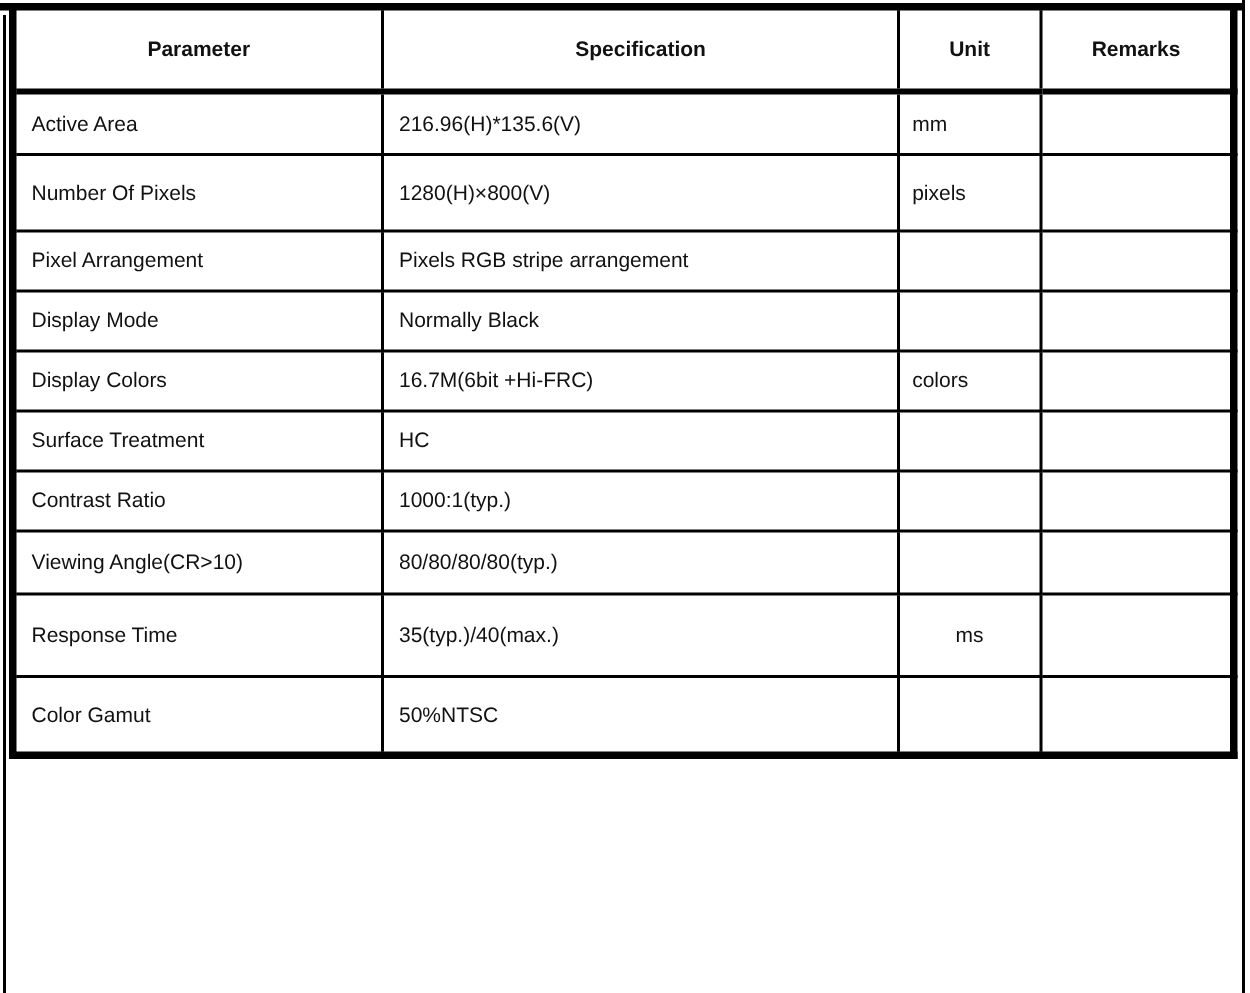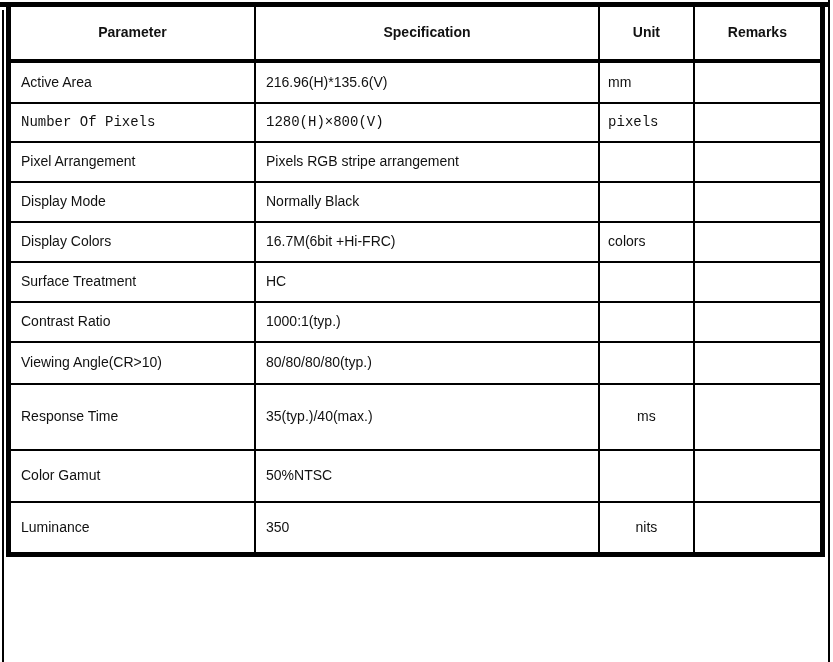--- a/index.html
+++ b/index.html
@@ -52,23 +52,23 @@
     border-bottom: 4px solid #000000;
   }
   td.c-param { padding-left: 10px; text-align: left; }
   td.c-spec  { padding-left: 10px; text-align: left; }
   td.c-unit-left   { padding-left: 8px; text-align: left; }
   td.c-unit-center { text-align: center; }
   td.c-remarks { }
   td.v-top { vertical-align: top; padding-top: 5px; }
 
   tr.h42 { height: 42px; }
-  tr.h39 { height: 39px; font-family: Liberation Mono, monospace; }
+  tr.h39 { height: 51px; }
   tr.h40 { height: 40px; }
-  tr.h55 { height: 66px; }
+  tr.h55 { height: 55px; }
   tr.h56 { height: 52px; }
   tr.h58 { height: 58px; }
 </style>
 </head>
 <body>
 
 <div class="page">
 
   <div class="edge-line edge-left"></div>
   <div class="edge-line edge-right"></div>
@@ -144,22 +144,16 @@
         <td class="c-spec">35(typ.)/40(max.)</td>
         <td class="c-unit-center">ms</td>
         <td class="c-remarks"></td>
       </tr>
       <tr class="h56">
         <td class="c-param">Color Gamut</td>
         <td class="c-spec">50%NTSC</td>
         <td class="c-unit-center"></td>
         <td class="c-remarks"></td>
       </tr>
-      <tr class="h56">
-        <td class="c-param">Luminance</td>
-        <td class="c-spec">350</td>
-        <td class="c-unit-center">nits</td>
-        <td class="c-remarks"></td>
-      </tr>
     </tbody>
   </table>
 
 </div>
 
 </body></html>

